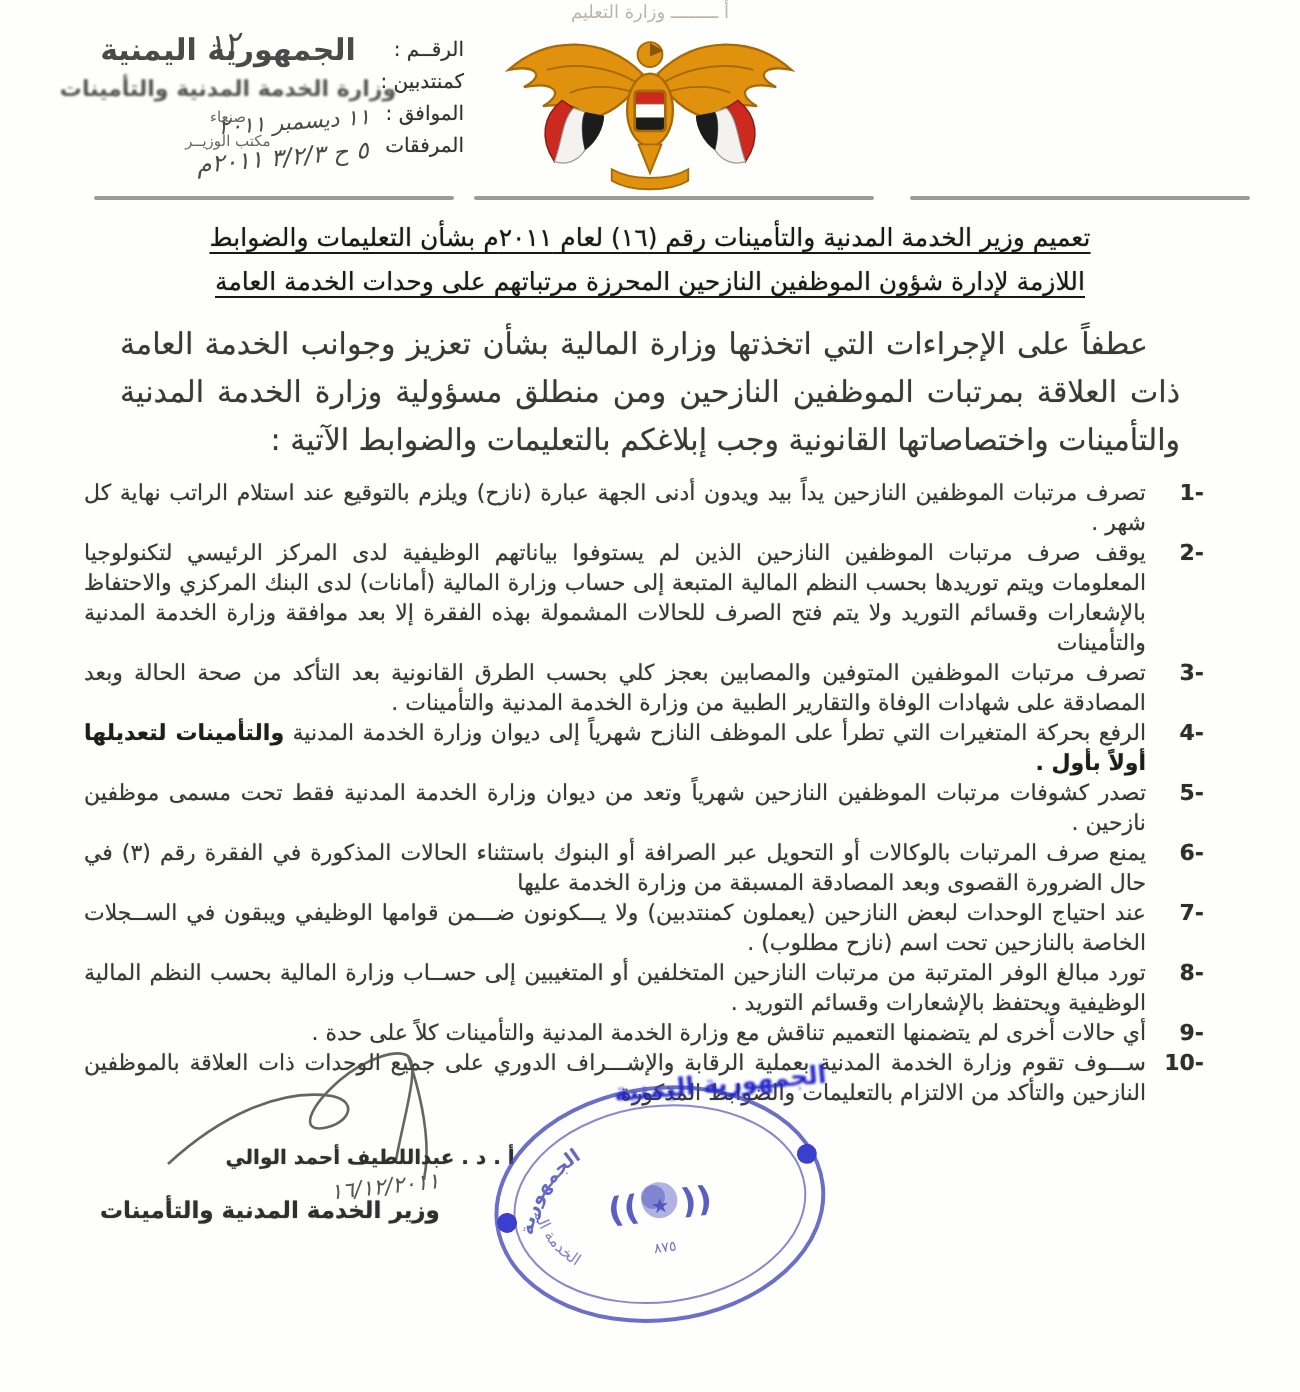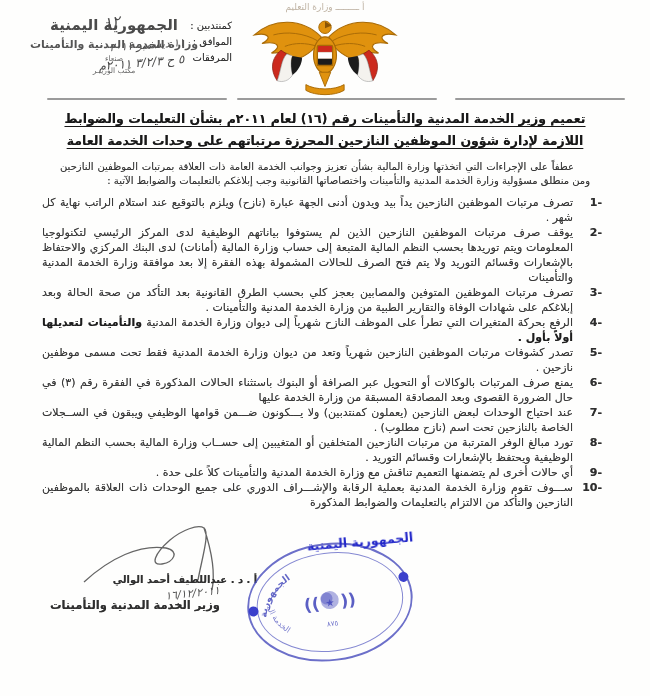--- a/index.html
+++ b/index.html
@@ -35,26 +35,26 @@
   .lh-small{font-size:7.5px;color:#666;margin-top:3px;filter:blur(.2px);}
 
   .rule span{position:absolute;top:98px;height:2px;background:#9b9b9b;border-radius:1px;}
   .rule .r1{right:25px;width:170px;}
   .rule .r2{right:213px;width:200px;}
   .rule .r3{right:423px;width:180px;}
 
   
   .body-flow{position:absolute;top:108px;right:36px;left:36px;}
   .title{
-    text-align:center;font-size:12.5px;font-weight:bold;color:#181818;
+    text-align:center;font-size:12.5px;font-weight:normal;color:#181818;
     line-height:22px;text-shadow:0 0 .6px rgba(0,0,0,.55);
   }
   .title span{text-decoration:underline;text-underline-offset:3px;}
   .intro{
-    margin:8px 24px 7px 24px;font-size:10px;line-height:14px;
+    margin:8px 24px 7px 24px;font-size:15px;line-height:24px;
     text-align:justify;color:#383838;text-shadow:0 0 .5px rgba(30,30,30,.5);
     text-indent:16px;
   }
   .items{margin:0 12px 0 6px;}
   .item{display:flex;direction:rtl;gap:5px;font-size:11px;line-height:15px;
         color:#383838;text-shadow:0 0 .5px rgba(30,30,30,.5);}
   .item .num{flex:0 0 24px;direction:ltr;text-align:right;font-weight:600;color:#2e2e2e;}
   .item .txt{flex:1;text-align:justify;}
   .item .txt b{color:#1d1d1d;}
 
@@ -79,20 +79,23 @@
 </head>
 <body>
 
 <div class="page" data-interactable="false">
 
   <div class="faint-note" data-interactable="false">أ ـــــــــ وزارة التعليم</div>
 
   <div class="fields" data-interactable="false">
     <span class="hw hw-num" data-interactable="false">١٢</span>
     <div class="field-row" data-interactable="false">
+      <span class="field-label" data-interactable="false">الرقــم :</span>
+    </div>
+    <div class="field-row" data-interactable="false">
       <span class="field-label" data-interactable="false">كمنتدبين :</span>
       <span class="hw" data-interactable="false"></span>
     </div>
     <div class="field-row" data-interactable="false">
       <span class="field-label" data-interactable="false">الموافق :</span>
       <span class="hw" data-interactable="false">١١ ديسمبر ٢٠١١</span>
     </div>
     <div class="field-row" data-interactable="false">
       <span class="field-label" data-interactable="false">المرفقات</span>
       <span class="hw hw-attach" data-interactable="false">٥ ح ٣/٢/٣ ٢٠١١م</span>
@@ -156,21 +159,21 @@
       <div class="item" data-interactable="false">
         <span class="num" data-interactable="false">1-</span>
         <span class="txt" data-interactable="false">تصرف مرتبات الموظفين النازحين يداً بيد ويدون أدنى الجهة عبارة (نازح) ويلزم بالتوقيع عند استلام الراتب نهاية كل شهر .</span>
       </div>
       <div class="item" data-interactable="false">
         <span class="num" data-interactable="false">2-</span>
         <span class="txt" data-interactable="false">يوقف صرف مرتبات الموظفين النازحين الذين لم يستوفوا بياناتهم الوظيفية لدى المركز الرئيسي لتكنولوجيا المعلومات ويتم توريدها بحسب النظم المالية المتبعة إلى حساب وزارة المالية (أمانات) لدى البنك المركزي والاحتفاظ بالإشعارات وقسائم التوريد ولا يتم فتح الصرف للحالات المشمولة بهذه الفقرة إلا بعد موافقة وزارة الخدمة المدنية والتأمينات</span>
       </div>
       <div class="item" data-interactable="false">
         <span class="num" data-interactable="false">3-</span>
-        <span class="txt" data-interactable="false">تصرف مرتبات الموظفين المتوفين والمصابين بعجز كلي بحسب الطرق القانونية بعد التأكد من صحة الحالة وبعد إبلاغكم على شهادات الوفاة والتقارير الطبية من وزارة الخدمة المدنية والتأمينات .</span>
+        <span class="txt" data-interactable="false">تصرف مرتبات الموظفين المتوفين والمصابين بعجز كلي بحسب الطرق القانونية بعد التأكد من صحة الحالة وبعد المصادقة على شهادات الوفاة والتقارير الطبية من وزارة الخدمة المدنية والتأمينات .</span>
       </div>
       <div class="item" data-interactable="false">
         <span class="num" data-interactable="false">4-</span>
         <span class="txt" data-interactable="false"><span data-interactable="false">الرفع بحركة المتغيرات التي تطرأ على الموظف النازح شهرياً إلى ديوان وزارة الخدمة المدنية</span> <b data-interactable="false">والتأمينات لتعديلها أولاً بأول .</b></span>
       </div>
       <div class="item" data-interactable="false">
         <span class="num" data-interactable="false">5-</span>
         <span class="txt" data-interactable="false">تصدر كشوفات مرتبات الموظفين النازحين شهرياً وتعد من ديوان وزارة الخدمة المدنية فقط تحت مسمى موظفين نازحين .</span>
       </div>
       <div class="item" data-interactable="false">

